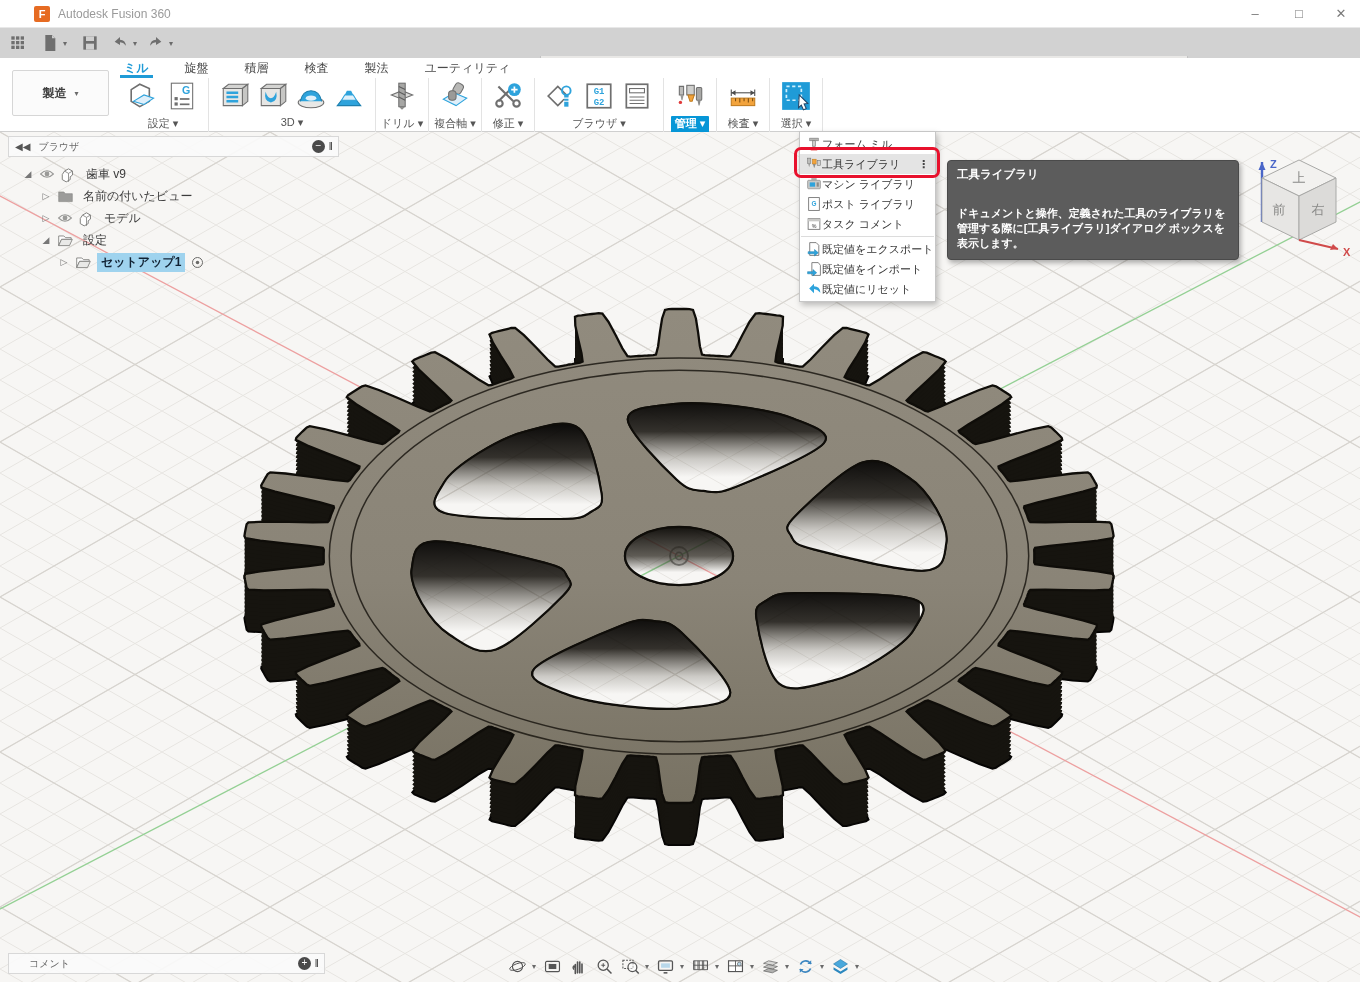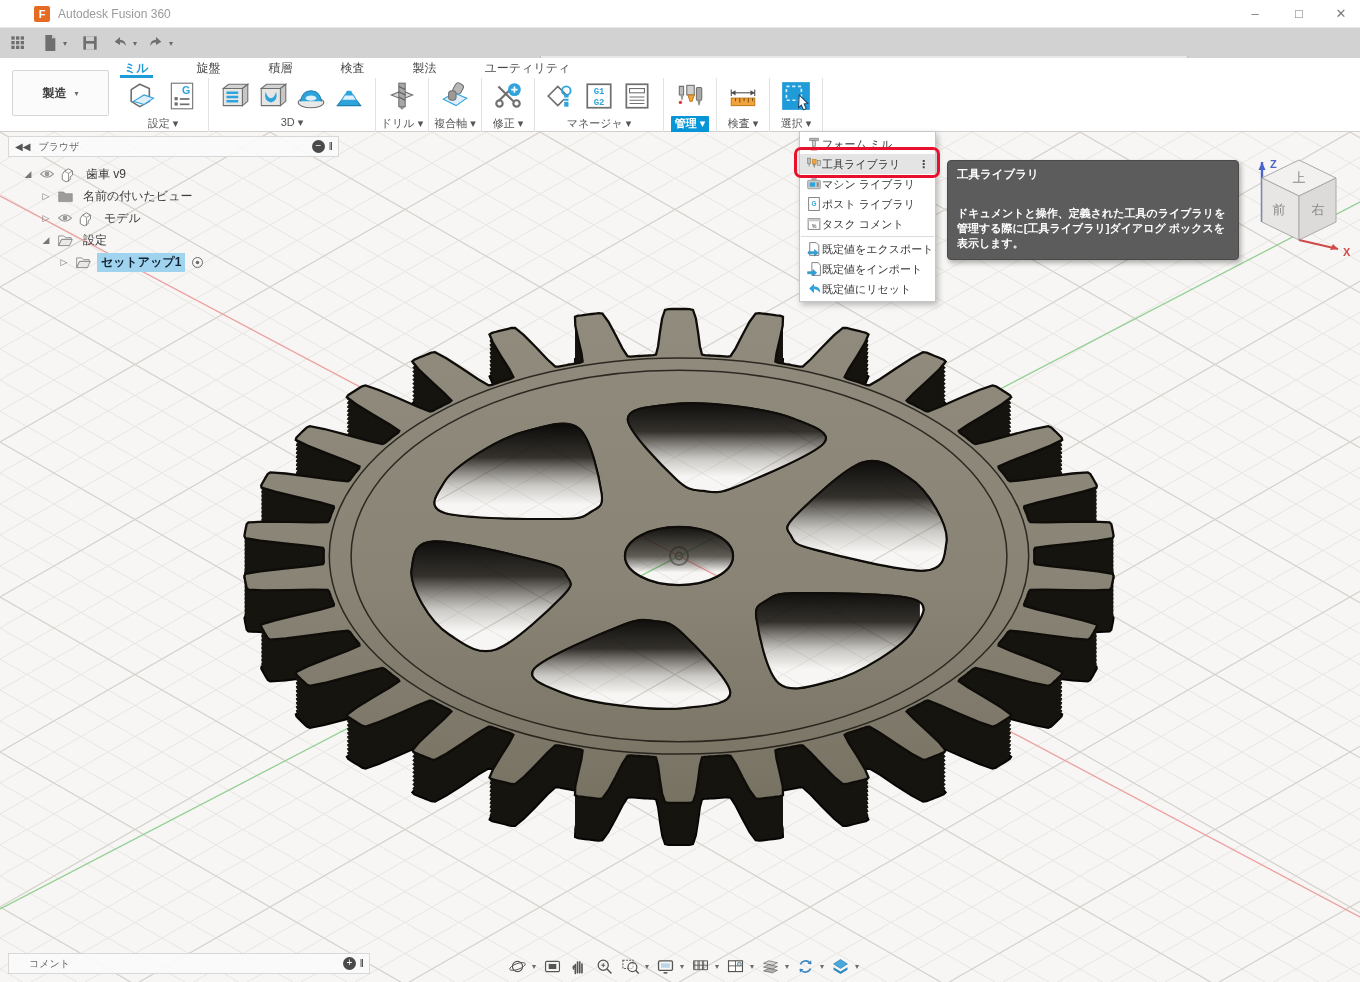--- a/index.html
+++ b/index.html
@@ -15,21 +15,21 @@
   .qicon{position:absolute;top:4px;height:22px;display:flex;align-items:center;color:#5f5f5f;}
   .dd{font-size:8px;color:#6a6a6a;margin-left:3px;}
   #doc-tab{position:absolute;left:540px;top:28px;width:648px;height:30px;background:#e9e8e6;border-left:1px solid #c2c2c2;border-right:1px solid #c2c2c2;display:flex;align-items:center;justify-content:center;gap:7px;}
   #doc-tab-title{font-size:12px;color:#4d4d4d;}
   #tab-close{position:absolute;right:8px;top:6px;width:18px;height:18px;color:#666;font-size:13px;text-align:center;line-height:18px;}
   #new-tab{position:absolute;left:1194px;top:31px;width:24px;height:24px;background:#a9a9a9;color:#3f3f3f;font-size:17px;font-weight:bold;text-align:center;line-height:23px;border-radius:2px;}
   .topcircle{position:absolute;top:32px;width:22px;height:22px;border-radius:50%;background:#6e6e6e;color:#fff;font-size:12px;text-align:center;line-height:22px;}
   #avatar{position:absolute;left:1326px;top:30px;width:26px;height:26px;border-radius:50%;background:#fdfdfd;border:1px solid #cfcfcf;color:#555;font-size:11px;font-weight:bold;text-align:center;line-height:25px;}
   
   #ribbon{position:absolute;left:0;top:58px;width:1360px;height:74px;background:#ffffff;border-bottom:1px solid #cfcfcf;}
-  #ribbon-tabs{position:absolute;left:120px;top:0;height:20px;display:flex;gap:40px;}
+  #ribbon-tabs{position:absolute;left:120px;top:0;height:20px;display:flex;gap:28px;}
   .rtab{font-size:12px;color:#4a4a4a;padding:2px 4px 3px;cursor:default;}
   .rtab.active{color:#1f9bd7;border-bottom:3px solid #1f9bd7;font-weight:bold;}
   #workspace-btn{position:absolute;left:12px;top:12px;width:97px;height:46px;border:1px solid #d6d6d6;border-radius:2px;background:#fbfbfb;font-size:12px;font-weight:bold;color:#3f3f3f;display:flex;align-items:center;justify-content:center;gap:5px;}
   #ribbon-groups{position:absolute;left:118px;top:20px;height:54px;display:flex;}
   .rgroup{position:relative;height:54px;border-right:1px solid #e3e3e3;display:flex;flex-direction:column;align-items:center;}
   .rgroup-icons{flex:1;display:flex;align-items:center;justify-content:center;gap:6px;padding:2px 10px 0;}
   .rgroup-label{font-size:11px;color:#555;padding:0 4px 3px;white-space:nowrap;}
   .rgroup-label.active{background:#0696d7;color:#fff;font-weight:bold;border-radius:1px;}
   
   #viewport{position:absolute;left:0;top:132px;width:1360px;height:850px;}
@@ -51,21 +51,21 @@
   .msep{height:1px;background:#dcdcdc;margin:2px 1px;}
   .mell{margin-left:auto;color:#444;font-weight:bold;font-size:11px;}
   #red-annotation{position:absolute;left:794px;top:147px;width:146px;height:31px;border:3px solid #e8112d;border-radius:7px;pointer-events:none;}
   
   #tooltip{position:absolute;left:947px;top:160px;width:292px;background:#5c5c5c;border:1px solid #4a4a4a;border-radius:4px;color:#fff;padding:6px 9px 8px;box-shadow:2px 3px 5px rgba(0,0,0,0.3);}
   #tooltip-title{font-size:11.5px;font-weight:bold;margin-bottom:6px;}
   #tooltip-body{font-size:11px;font-weight:bold;line-height:1.35;margin-top:24px;}
   
   #viewcube{position:absolute;left:1246px;top:148px;width:114px;height:112px;}
   
-  #comment-bar{position:absolute;left:8px;top:953px;width:362px;}
+  #comment-bar{position:absolute;left:8px;top:953px;width:317px;}
   
   #navbar{position:absolute;left:508px;top:953px;height:26px;display:flex;align-items:center;gap:7px;}
   .navbtn{display:flex;align-items:center;gap:2px;}
 </style>
 </head>
 <body>
 
 <div id="titlebar">
   <div id="app-logo">F</div>
   <div id="app-title">Autodesk Fusion 360</div>
@@ -272,21 +272,21 @@
               </svg>
             </span></span>
           <span><span style="display: inline-flex;">
               <svg width="32" height="32" viewBox="0 0 30 30">
                 <rect x="5" y="4" width="20" height="22" fill="#fff" stroke="#6f6f6f" stroke-width="1.6"></rect>
                 <rect x="8" y="8" width="14" height="4" fill="none" stroke="#6f6f6f"></rect>
                 <path d="M8 16h14M8 19h14M8 22h14" stroke="#6f6f6f"></path>
               </svg>
             </span></span>
         </div>
-        <div class="rgroup-label">マネージャ ▾</div>
+        <div class="rgroup-label">ブラウザ ▾</div>
       </div>
       <div class="rgroup">
         <div class="rgroup-icons">
           <span><span style="display: inline-flex;">
               <svg width="32" height="32" viewBox="0 0 30 30">
                 <path d="M5 6h4v8H5z" fill="#bdbdbb" stroke="#6f6f6f"></path>
                 <path d="M6 14l1 5h1l1-5z" fill="#9a9a98"></path>
                 <circle cx="6" cy="21" r="1.6" fill="#e03a3a"></circle>
                 <rect x="12" y="5" width="7" height="9" fill="#cfcfcd" stroke="#6f6f6f"></rect>
                 <path d="M13 14l2 6h2l2-6z" fill="#f2a33c" stroke="#c07c1e"></path>

